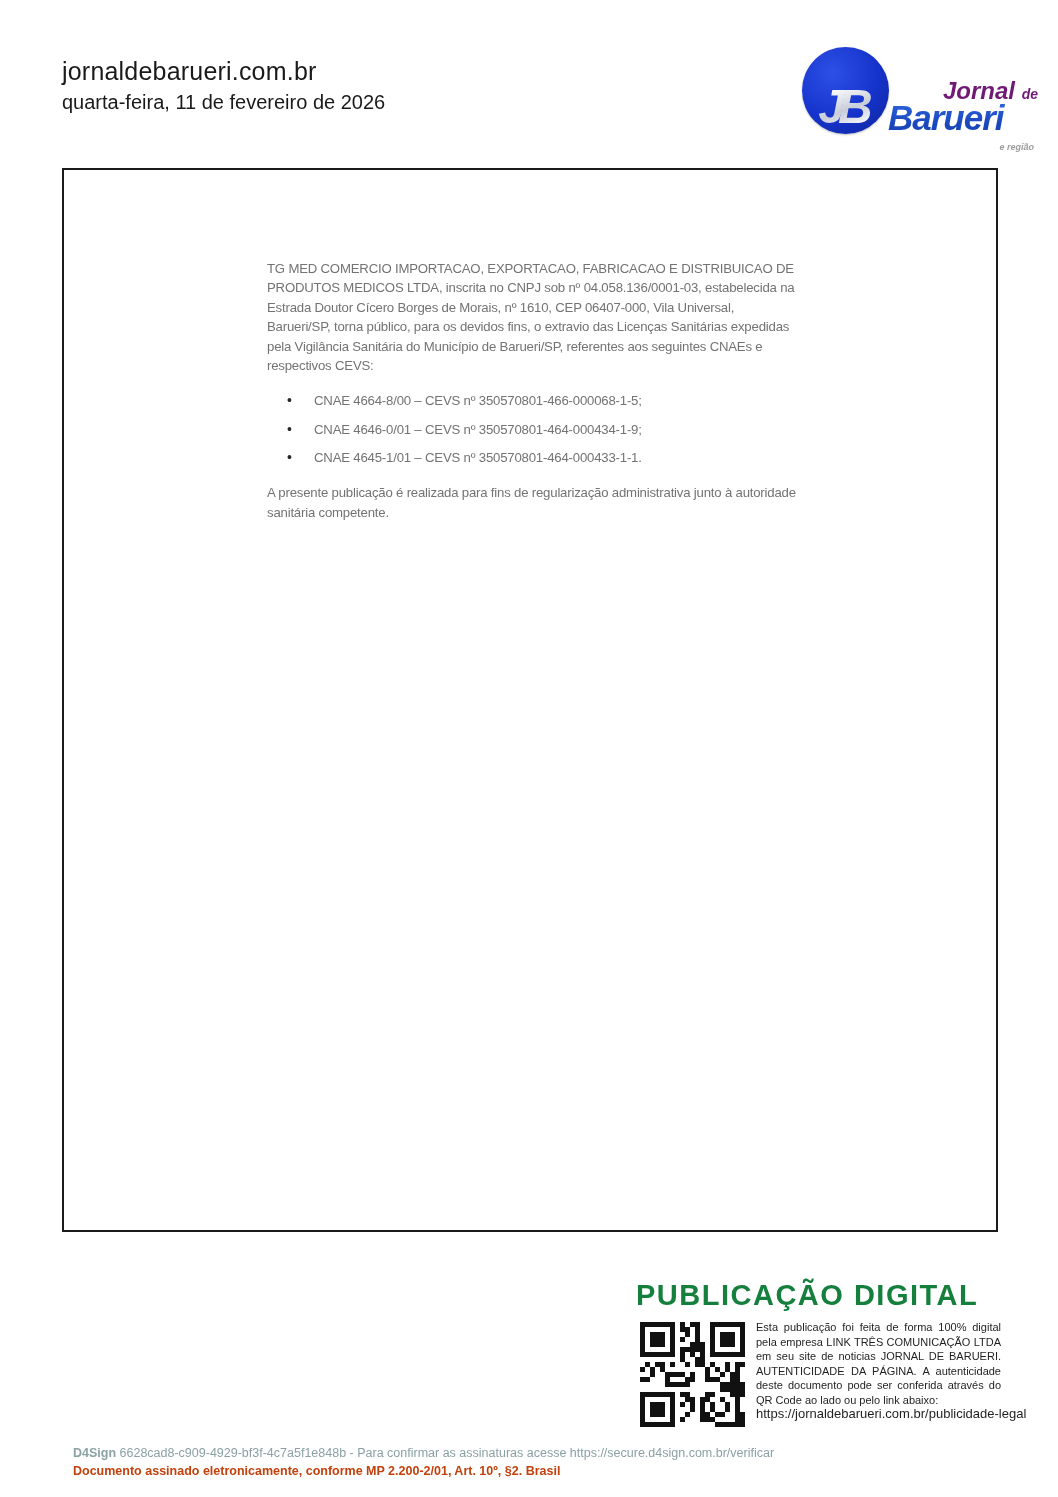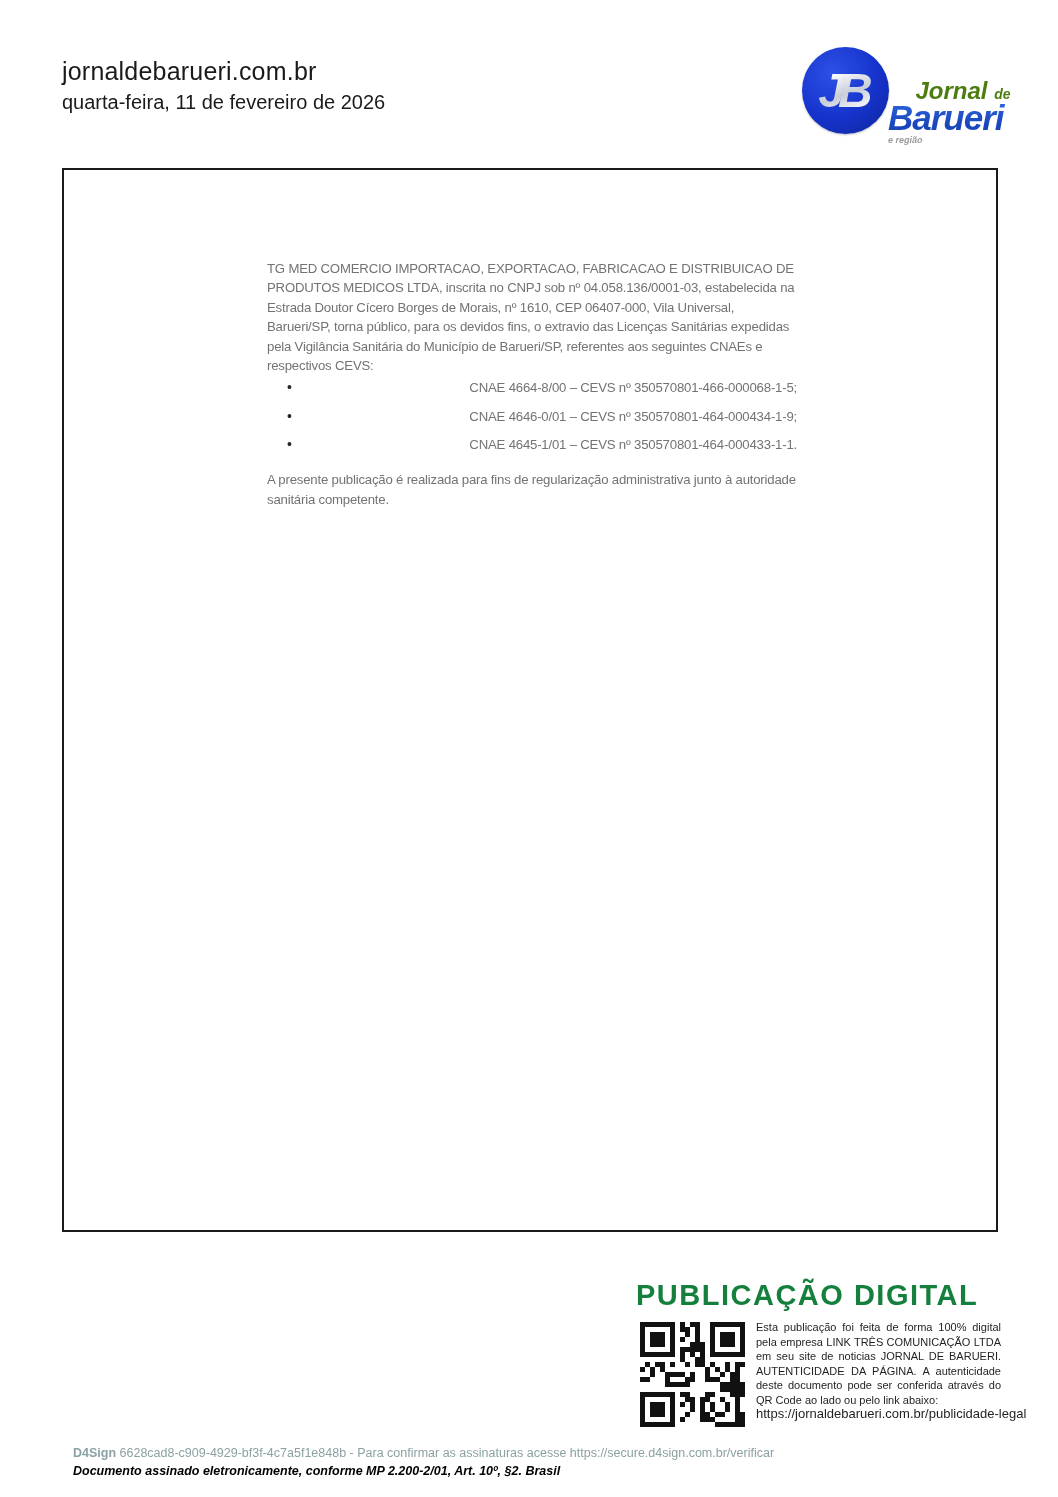--- a/index.html
+++ b/index.html
@@ -23,60 +23,60 @@
     font-size: 20px; font-weight: 400; color: #1a1a1a;
   }
   .logo {
     position: absolute; left: 800px; top: 45px;
     width: 240px; height: 100px;
   }
   .logo-circle {
     position: absolute; left: 2px; top: 2px;
     width: 87px; height: 87px; border-radius: 50%;
     background: radial-gradient(circle at 35% 30%, #2d50e6 0%, #1533cb 55%, #0e2496 100%);
-    display: flex; align-items: center; justify-content: center;
+    display: flex; align-items: flex-end; justify-content: center;
     box-shadow: 0 1px 2px rgba(0,0,0,0.25);
   }
   .logo-circle span {
     font-style: italic; font-weight: 700; font-size: 48px;
     letter-spacing: -7px; padding-right: 7px;
     background: linear-gradient(160deg, #ffffff 20%, #c8cdd8 55%, #f2f4f8 80%);
     -webkit-background-clip: text; background-clip: text;
     -webkit-text-fill-color: transparent; color: #eef0f5;
   }
   .logo-text {
     position: absolute; left: 88px; top: 34px; width: 150px;
     font-style: italic; font-weight: 700; line-height: 1;
   }
-  .logo-line1 { color: #4d7c0f; font-size: 24px; text-align: center; }
+  .logo-line1 { color: #701a75; font-size: 24px; text-align: right; }
   .logo-line1 .de { font-size: 14px; }
   .logo-line2 {
     font-size: 35px; margin-top: -3px; letter-spacing: -1px;
     background: linear-gradient(180deg, #2e66e0 0%, #1a46bb 70%);
     -webkit-background-clip: text; background-clip: text;
     -webkit-text-fill-color: transparent; color: #1a54cc;
   }
   .logo-tagline {
     color: #9c9c9c; font-size: 9px; font-weight: 700;
-    margin-top: 1px; padding-right: 4px;
+    text-align: right; margin-top: 8px; padding-right: 4px;
   }
 
   
   .doc-box {
     position: absolute; left: 62px; top: 168px;
     width: 936px; height: 1064px;
     border: 2px solid #1b1b1b; background: #ffffff;
   }
   .doc-text {
     position: absolute; left: 203px; top: 89px; width: 530px;
     font-size: 13.2px; line-height: 19.4px; color: #737373;
     letter-spacing: -0.2px;
   }
   .doc-text p.p1 { text-align: left; }
-  .cnae-list { list-style: none; margin: 3px 0 10px 0; text-align: right; }
+  .cnae-list { list-style: none; margin: 16px 0 10px 0; }
   .cnae-list li {
     position: relative; padding-left: 47px; margin-bottom: 9.5px;
     line-height: 19px;
   }
   .cnae-list li::before {
     content: "•"; position: absolute; left: 20px; top: 0;
     font-size: 14px; color: #262626;
   }
   .doc-text p.p2 { margin-top: 16px; }
 
@@ -103,21 +103,21 @@
   }
 
   
   .footer-line1 {
     position: absolute; left: 73px; top: 1446px;
     font-size: 12.5px; color: #8ca1a3; white-space: nowrap; text-align: right;
   }
   .footer-line1 strong { font-weight: 700; }
   .footer-line2 {
     position: absolute; left: 73px; top: 1464px;
-    font-size: 12.5px; font-weight: 700; color: #000000; white-space: nowrap; font-style: italic;
+    font-size: 12.5px; font-weight: 700; color: #c2410c; white-space: nowrap;
   }
 </style>
 </head>
 <body>
 
 <header>
   <div class="site-name">jornaldebarueri.com.br</div>
   <div class="pub-date">quarta-feira, 11 de fevereiro de 2026</div>
 
   <div class="logo">

